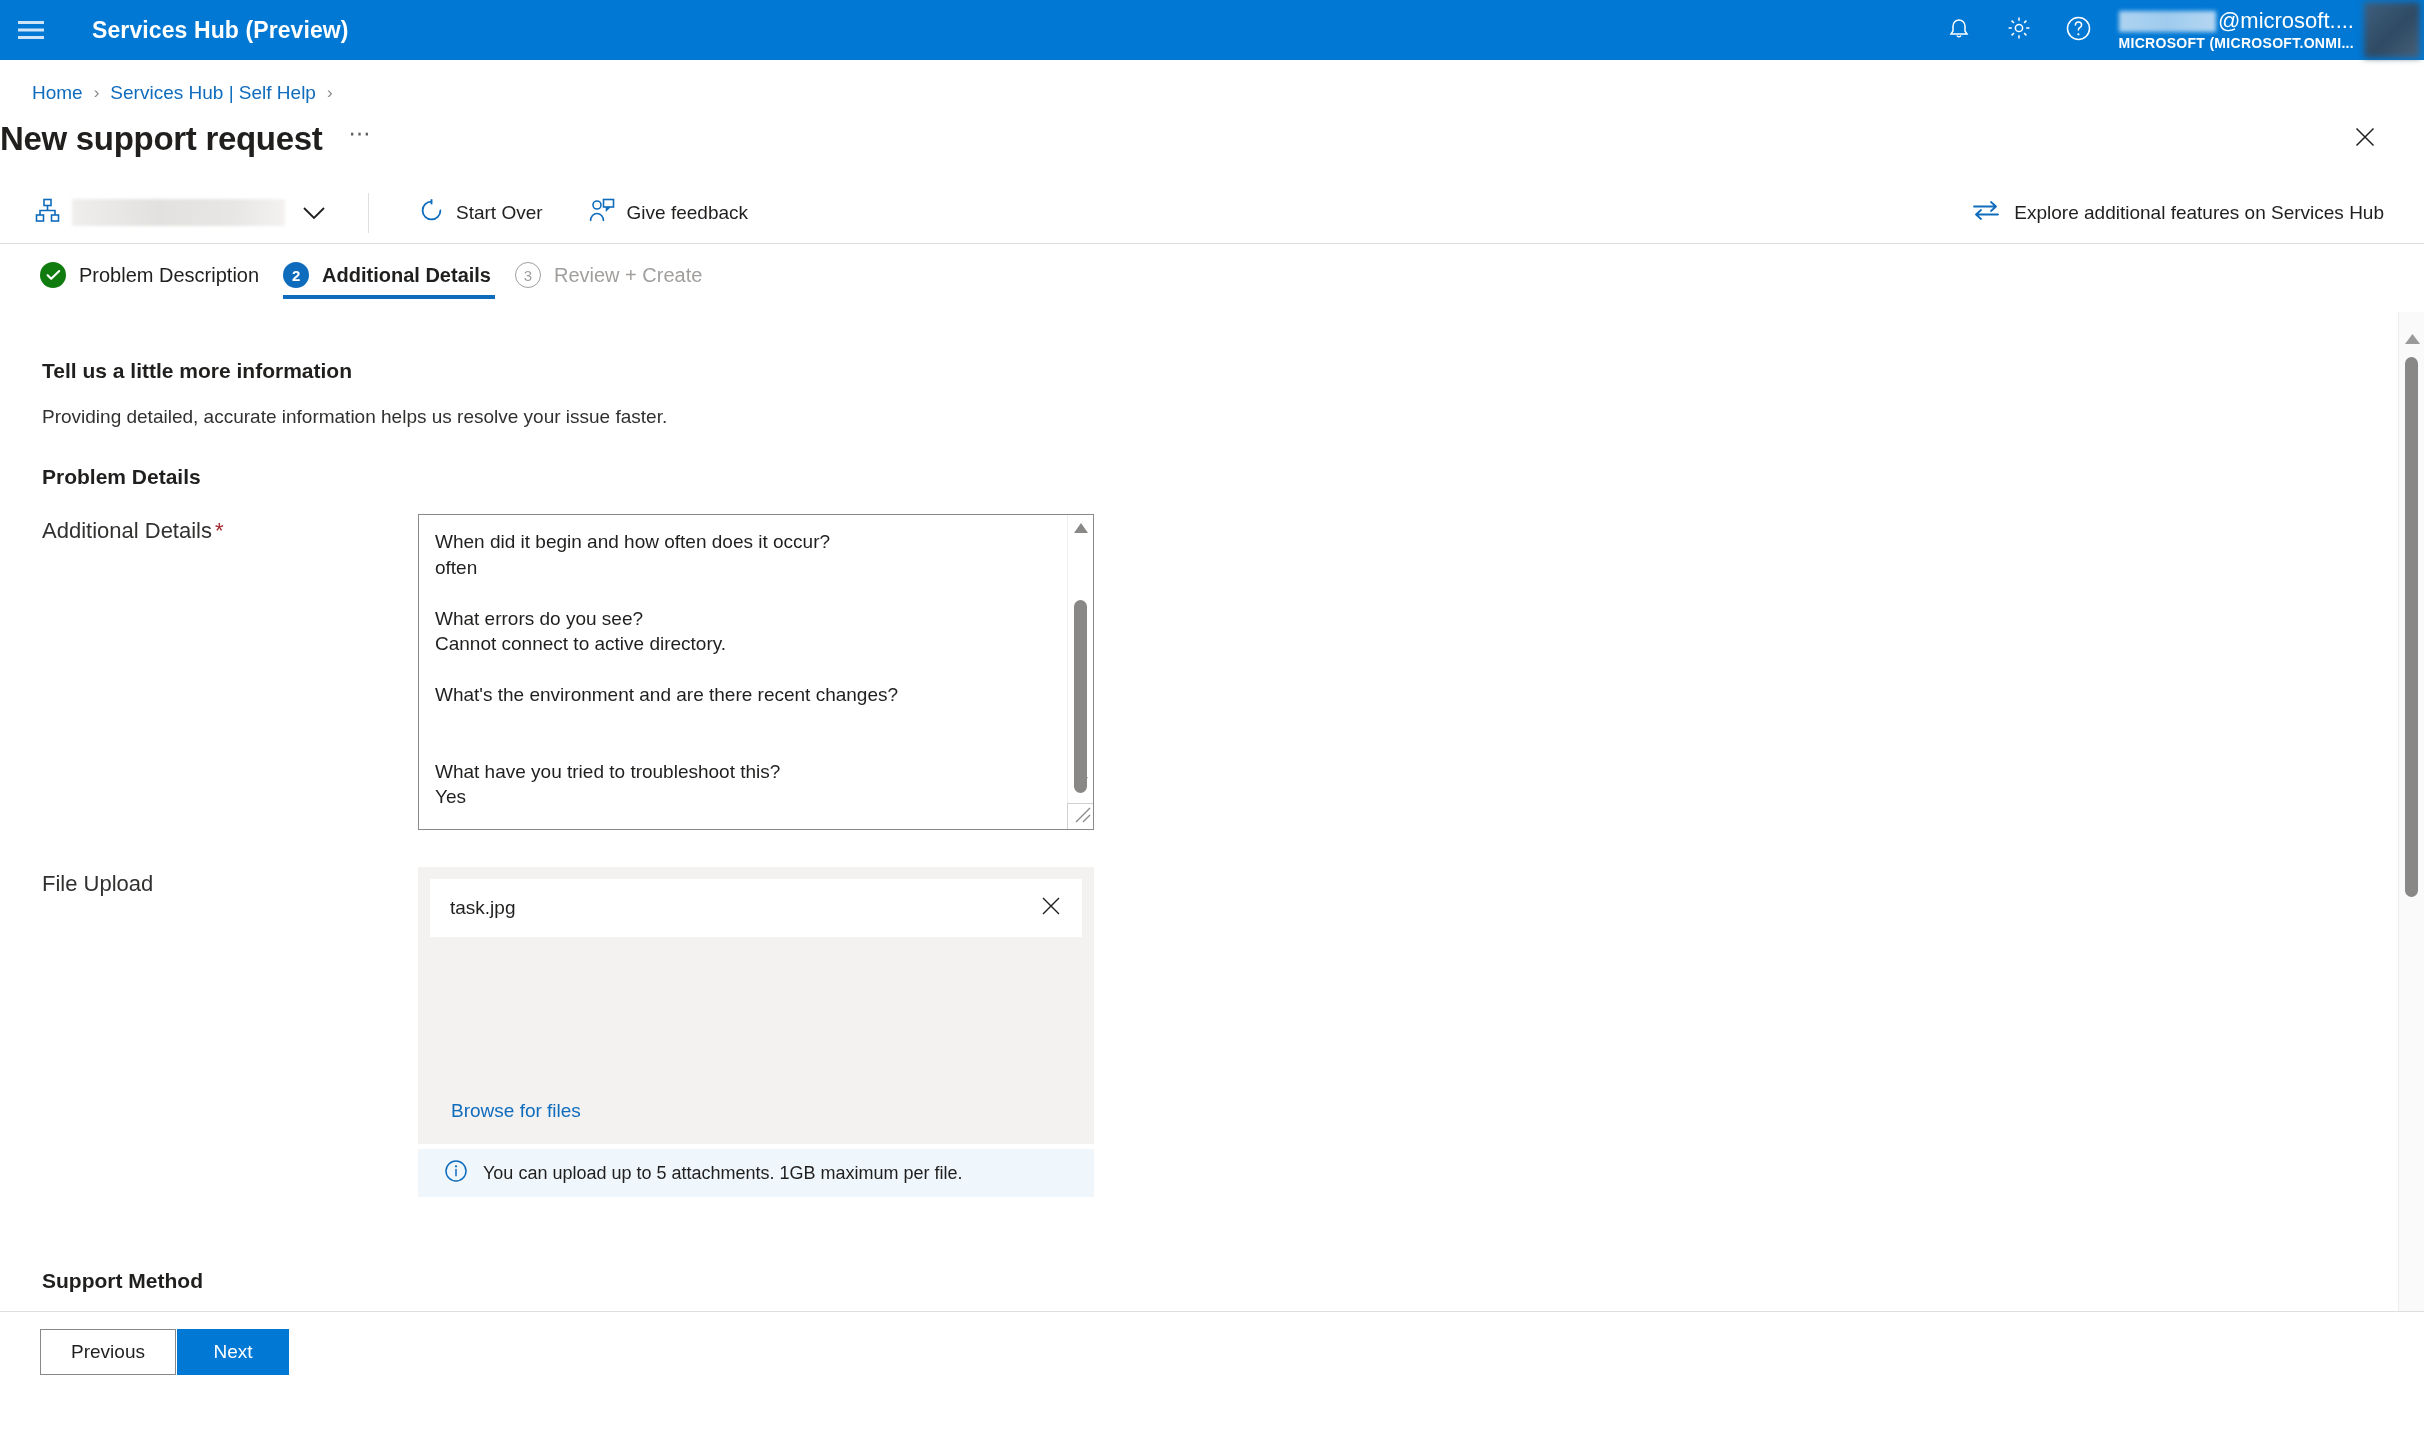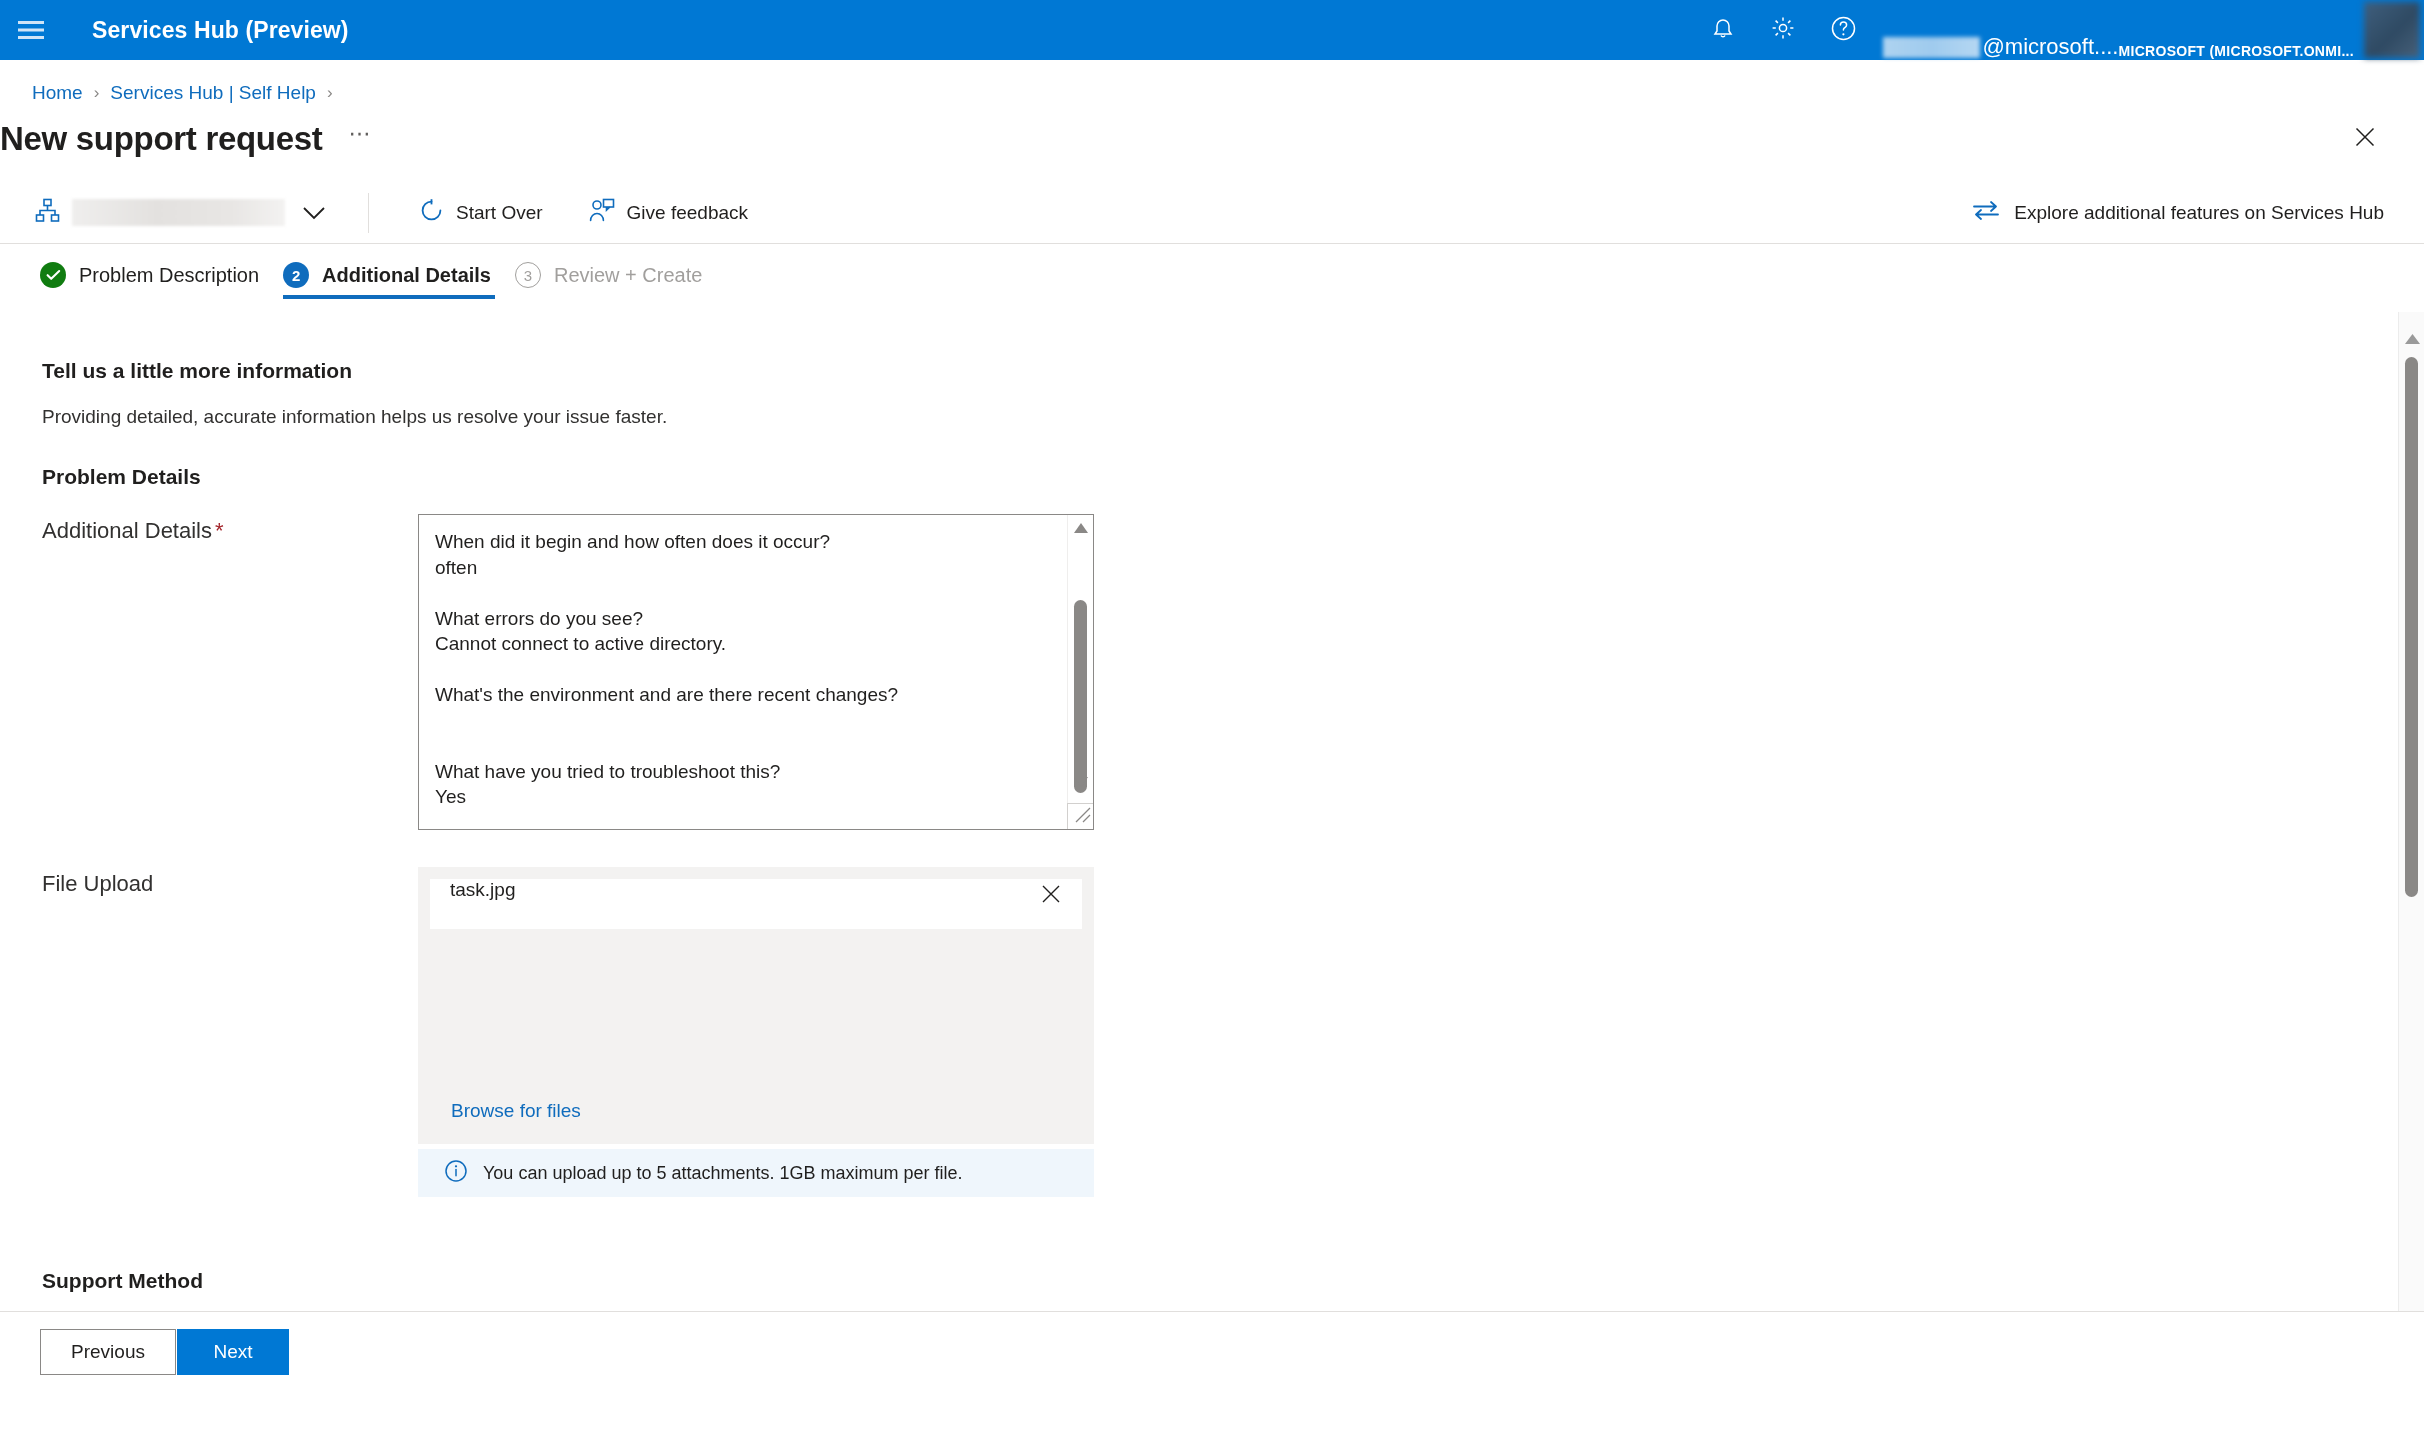--- a/index.html
+++ b/index.html
@@ -43,21 +43,21 @@
     display: flex; align-items: center; justify-content: center;
     cursor: pointer;
   }
   .account {
     display: flex; align-items: center;
     height: 60px;
     padding-left: 10px;
     cursor: pointer;
   }
   .account-text {
-    display: flex; flex-direction: row;
+    display: flex; flex-direction: column;
     align-items: flex-end;
     justify-content: center;
     height: 60px;
     padding-right: 10px;
   }
   .acct-line1 {
     display: flex; align-items: center;
     font-size: 22px;
     color: #ffffff;
     line-height: 26px;
@@ -318,23 +318,23 @@
   
   .upload-zone {
     width: 676px;
     height: 277px;
     background: #f3f2f1;
     position: relative;
   }
   .file-row {
     position: absolute;
     left: 12px; right: 12px; top: 12px;
-    height: 50px;
+    height: 58px;
     background: #ffffff;
-    display: flex; align-items: flex-start;
+    display: flex; align-items: center;
     padding: 0 14px 0 20px;
   }
   .file-name {
     font-size: 19px;
     color: #201f1e;
   }
   .file-x {
     margin-left: auto;
     width: 34px; height: 34px;
     display: flex; align-items: center; justify-content: center;

